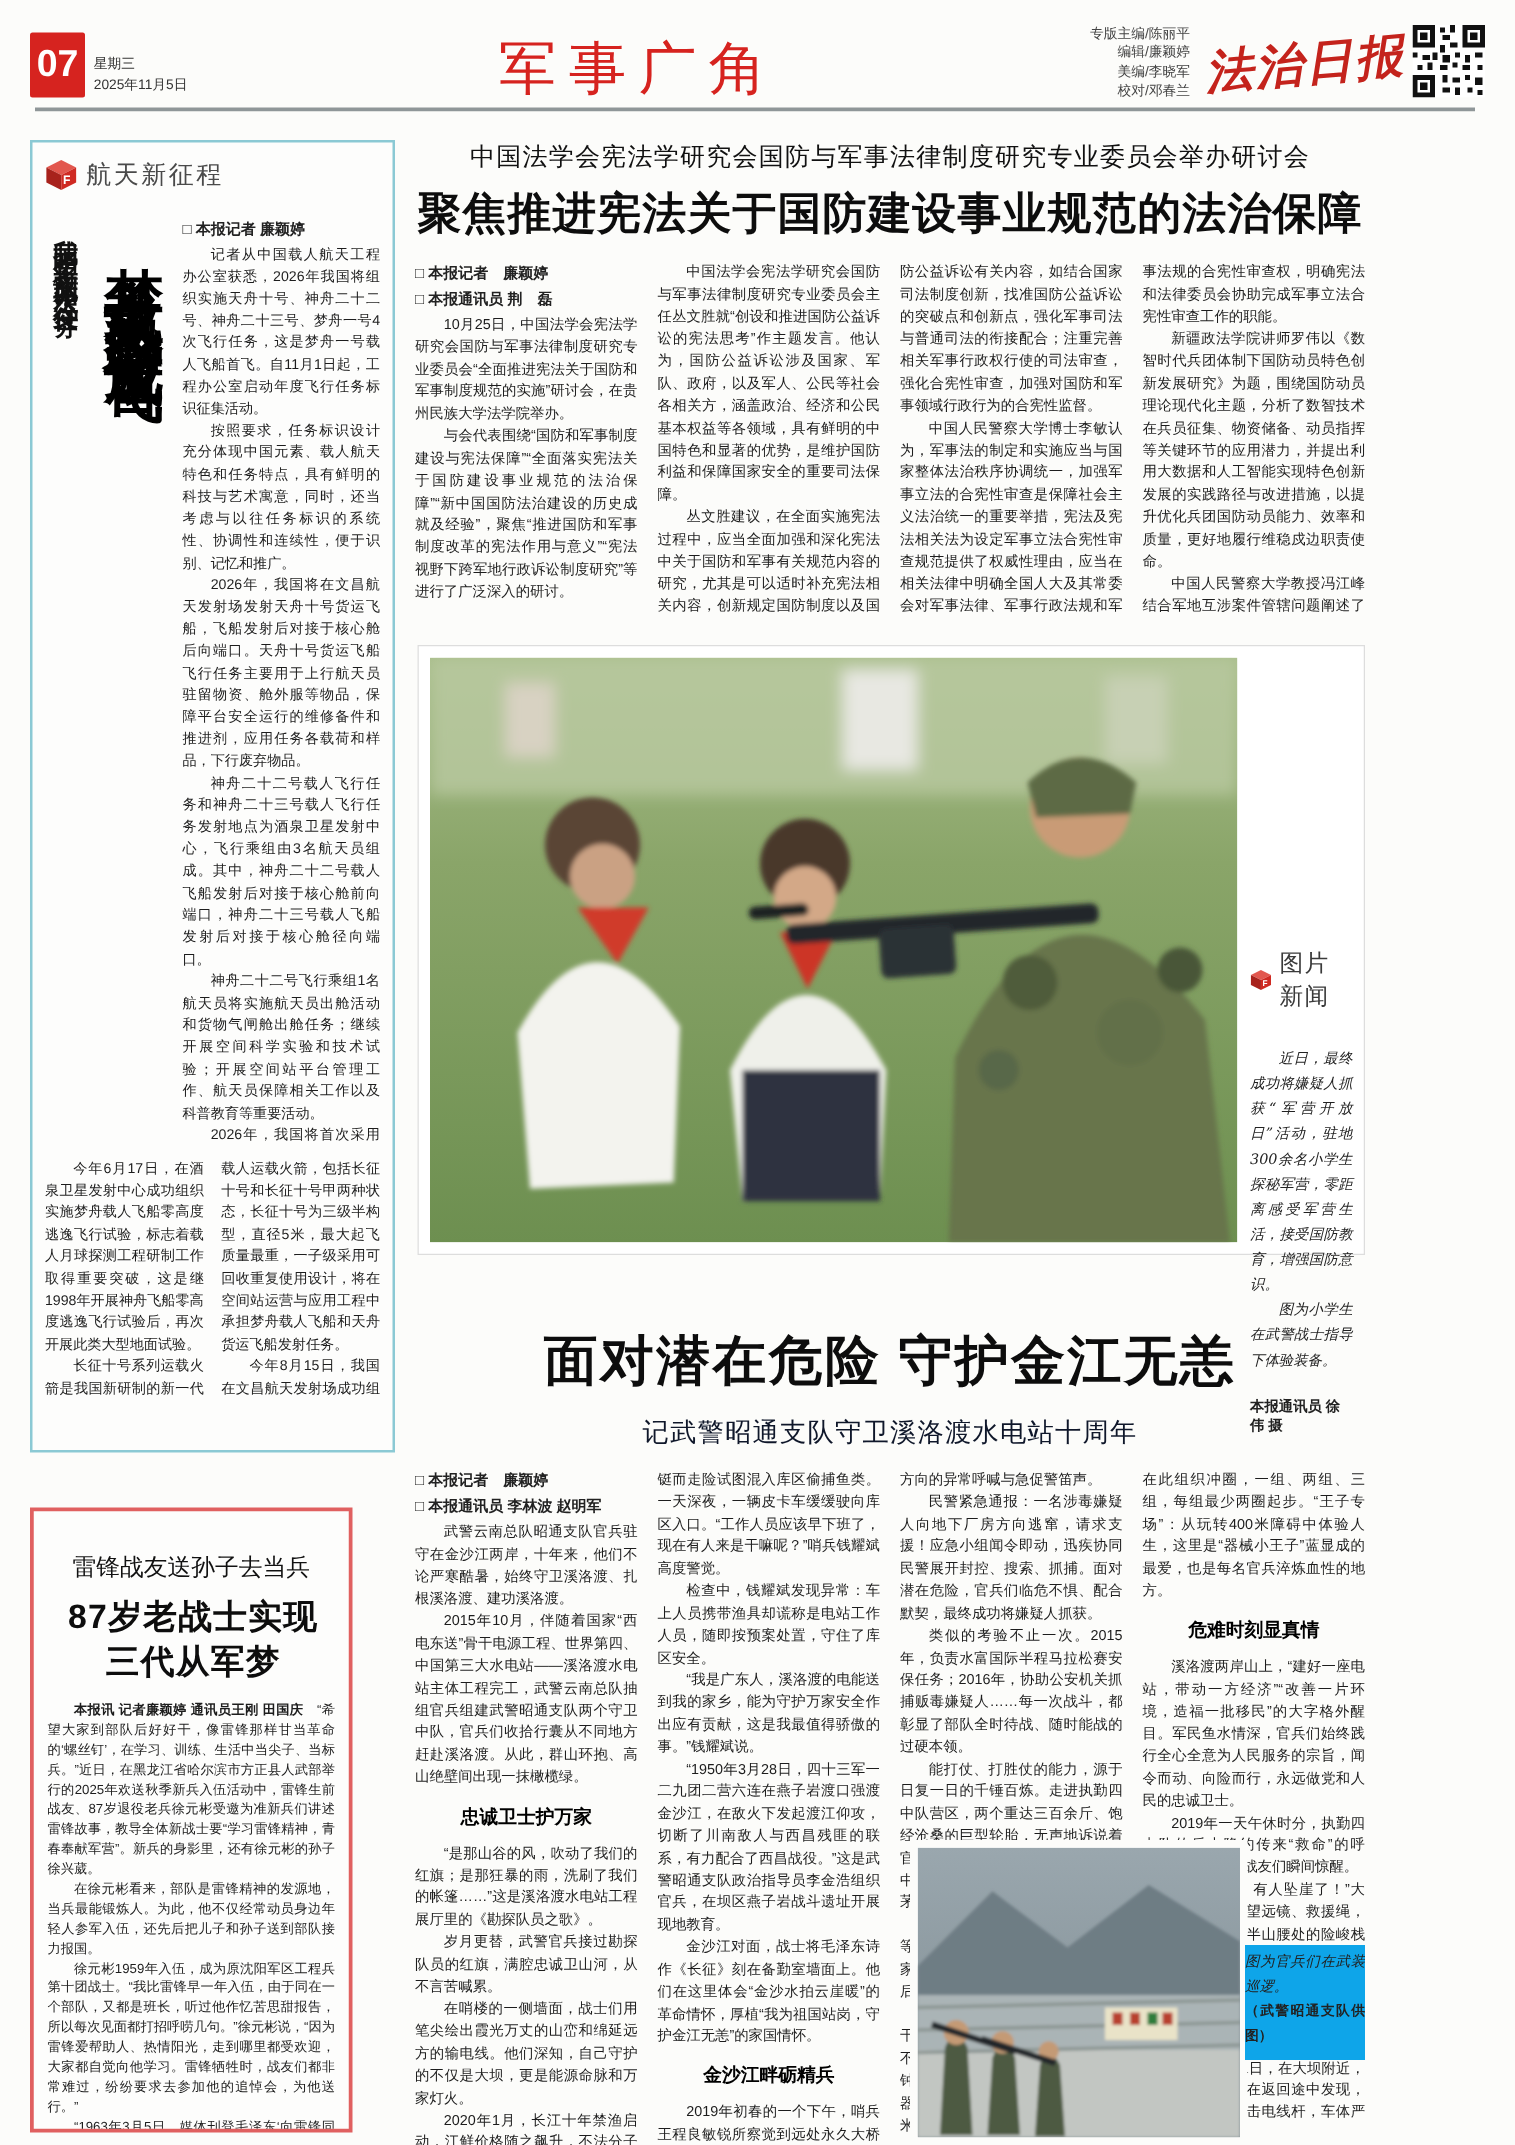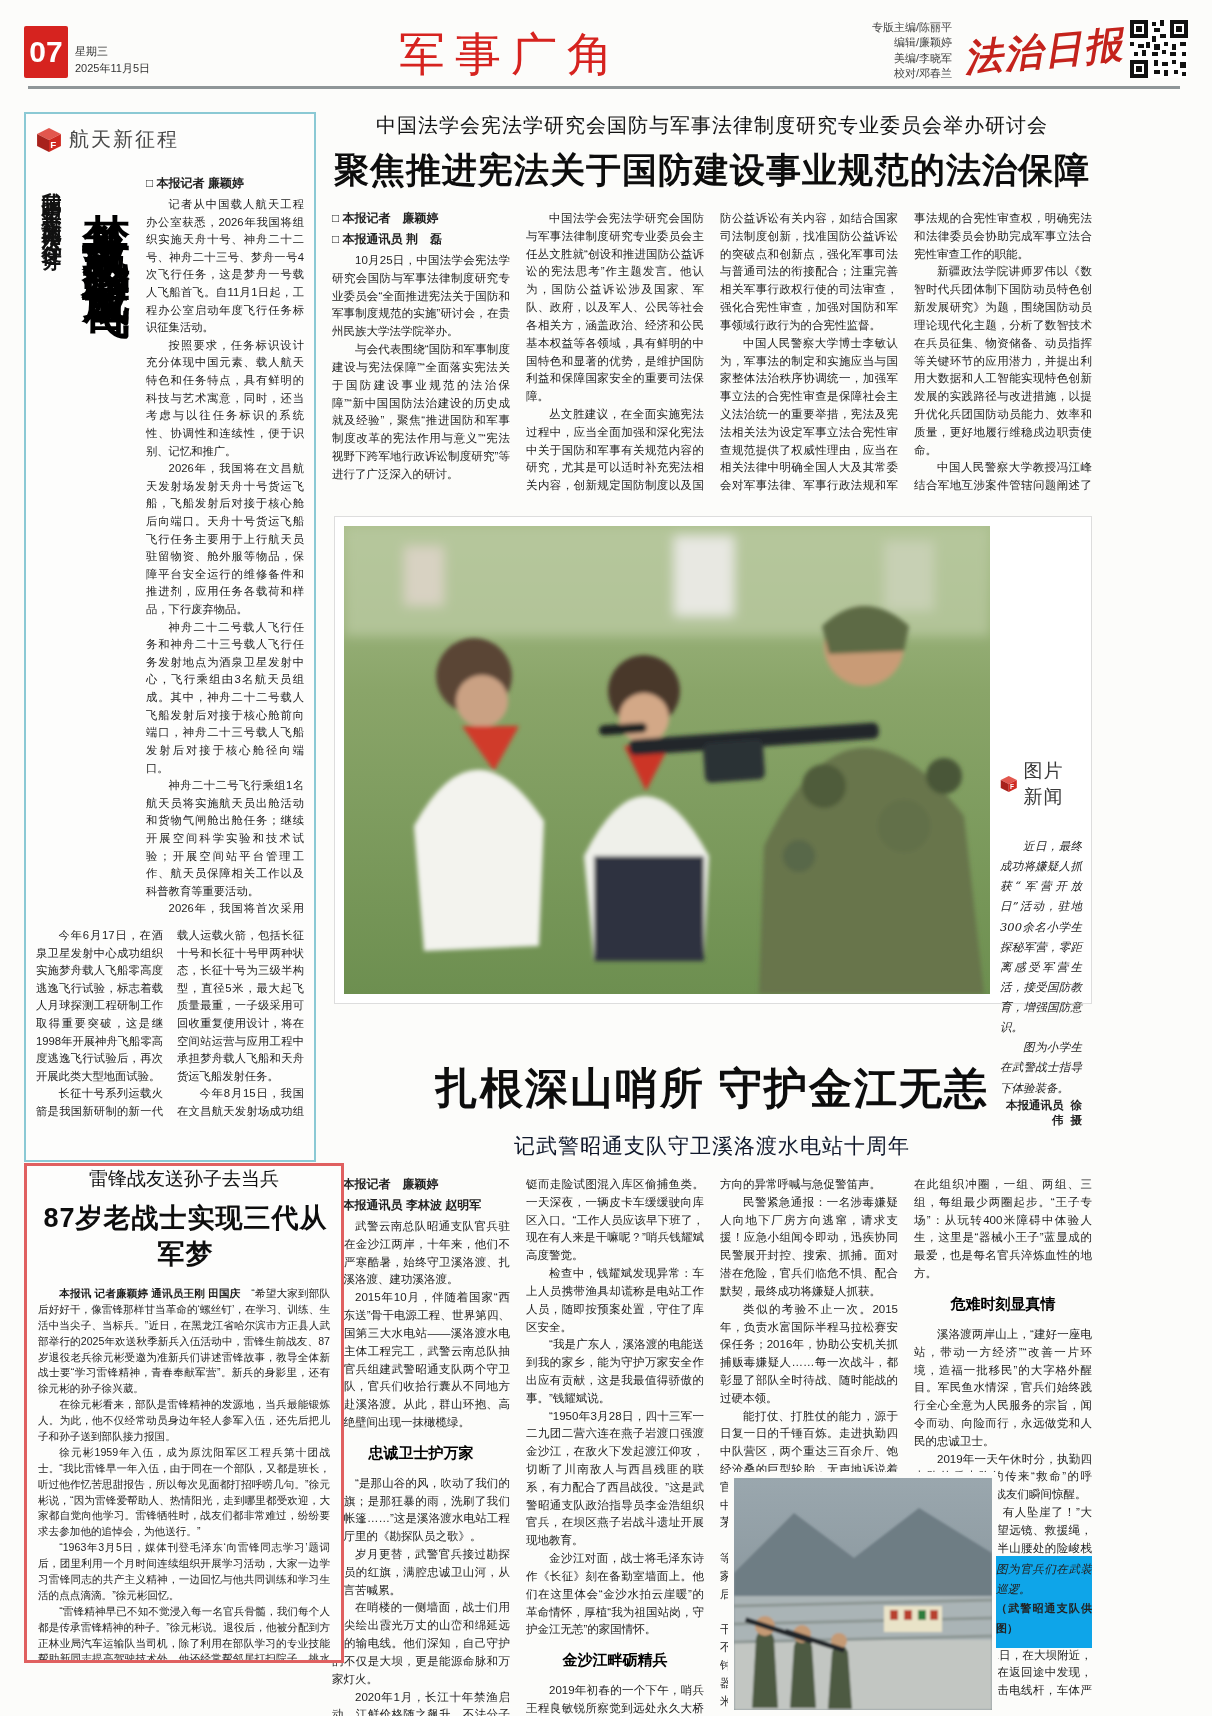--- a/index.html
+++ b/index.html
@@ -42,36 +42,36 @@
   
   #photonews{position:absolute;left:334px;top:516px;width:758px;height:488px;border:1px solid #ddd;
              box-sizing:border-box;background:#fff;padding:9px;display:flex;}
   .bigphoto{width:646px;height:468px;flex:none;overflow:hidden;}
   .pncol{flex:1;padding-left:10px;display:flex;flex-direction:column;}
   .pnbadge{display:flex;align-items:center;gap:6px;font-size:19px;color:#3a3a3a;letter-spacing:1px;margin-top:232px;}
   .pncaption{font-family:"DejaVu Serif",serif;font-style:italic;font-size:11.5px;line-height:1.75;
              color:#222;text-align:justify;margin-top:26px;text-indent:2em;}
   .pncaption2{font-family:"DejaVu Serif",serif;font-style:italic;font-size:11.5px;line-height:1.75;
               color:#222;text-align:justify;text-indent:2em;}
-  .pncredit{font-size:11.5px;font-weight:bold;margin-top:0;text-align:right;font-family:Liberation Mono, monospace;}
+  .pncredit{font-size:11.5px;font-weight:bold;margin-top:20px;}
   
   #feature{position:absolute;left:332px;top:1008px;width:760px;height:708px;overflow:hidden;}
   .headline2{text-align:center;font-size:43px;font-weight:900;color:#0d0d0d;letter-spacing:2px;margin-top:52px;}
   .subtitle2{text-align:center;font-size:21px;color:#0f172a;margin-top:14px;letter-spacing:1px;}
   #feature .cols4{height:552px;margin-top:16px;}
   .subhead{font-size:15px;font-weight:800;text-align:center;margin:12px 0;color:#000;break-inside:avoid;}
   .patrolphoto{position:absolute;left:402px;top:470px;width:258px;height:232px;background:#fff;
                box-shadow:0 0 0 6px #fcfcfa;overflow:hidden;}
   .patrolcaption{position:absolute;left:664px;top:548px;width:96px;background:#0ea5e9;
                  font-family:"DejaVu Serif",serif;font-style:italic;font-size:11.5px;line-height:1.7;
                  color:#222;text-align:justify;padding:4px 0 10px 0;}
   .patrolcredit{font-weight:bold;font-style:normal;font-family:"Liberation Sans",sans-serif;font-size:11px;}
   
-  #redbox{position:absolute;left:24px;top:1163px;width:320px;height:500px;border:3px solid #e06060;
-          box-sizing:border-box;background:#fdfdfc;padding:0 11px 10px 11px;overflow:hidden;}
+  #redbox{position:absolute;left:24px;top:1206px;width:258px;height:500px;border:3px solid #e06060;
+          box-sizing:border-box;background:#fdfdfc;padding:32px 11px 10px 11px;overflow:hidden;}
   .kicker2{text-align:center;font-size:19px;color:#111;}
   .headline3{text-align:center;font-size:27px;font-weight:900;color:#0d0d0d;margin-top:8px;letter-spacing:1px;}
   .redbody{margin-top:14px;height:400px;overflow:hidden;}
   .redbody p.body{font-size:10.6px;line-height:1.5;}
   .leadin{font-weight:bold;}
 </style>
 </head>
 <body>
 
 <div id="page">
@@ -244,21 +244,21 @@
         </svg>
         <span>图片新闻</span>
       </div>
       <div class="pncaption">近日，最终成功将嫌疑人抓获“军营开放日”活动，驻地300余名小学生探秘军营，零距离感受军营生活，接受国防教育，增强国防意识。</div>
       <div class="pncaption2">图为小学生在武警战士指导下体验装备。</div>
       <div class="pncredit">本报通讯员 徐伟 摄</div>
     </div>
   </section>
 
   <section id="feature">
-    <h1 class="headline2" style="margin:52px 0 0 0;">扎根深山哨所 守护金江无恙</h1>
+    <h1 class="headline2" style="margin:52px 0 0 0;">面对潜在危险 守护金江无恙</h1>
     <div class="subtitle2">记武警昭通支队守卫溪洛渡水电站十周年</div>
     <div class="cols4">
       <p class="byline">□ 本报记者　廉颖婷</p>
       <p class="byline">□ 本报通讯员 李林波 赵明军</p>
       <p class="body">武警云南总队昭通支队官兵驻守在金沙江两岸，十年来，他们不论严寒酷暑，始终守卫溪洛渡、扎根溪洛渡、建功溪洛渡。</p>
       <p class="body">2015年10月，伴随着国家“西电东送”骨干电源工程、世界第四、中国第三大水电站——溪洛渡水电站主体工程完工，武警云南总队抽组官兵组建武警昭通支队两个守卫中队，官兵们收拾行囊从不同地方赶赴溪洛渡。从此，群山环抱、高山绝壁间出现一抹橄榄绿。</p>
       <h4 class="subhead">忠诚卫士护万家</h4>
       <p class="body">“是那山谷的风，吹动了我们的红旗；是那狂暴的雨，洗刷了我们的帐篷……”这是溪洛渡水电站工程展厅里的《勘探队员之歌》。</p>
       <p class="body">岁月更替，武警官兵接过勘探队员的红旗，满腔忠诚卫山河，从不言苦喊累。</p>
       <p class="body">在哨楼的一侧墙面，战士们用笔尖绘出霞光万丈的山峦和绵延远方的输电线。他们深知，自己守护的不仅是大坝，更是能源命脉和万家灯火。</p>

